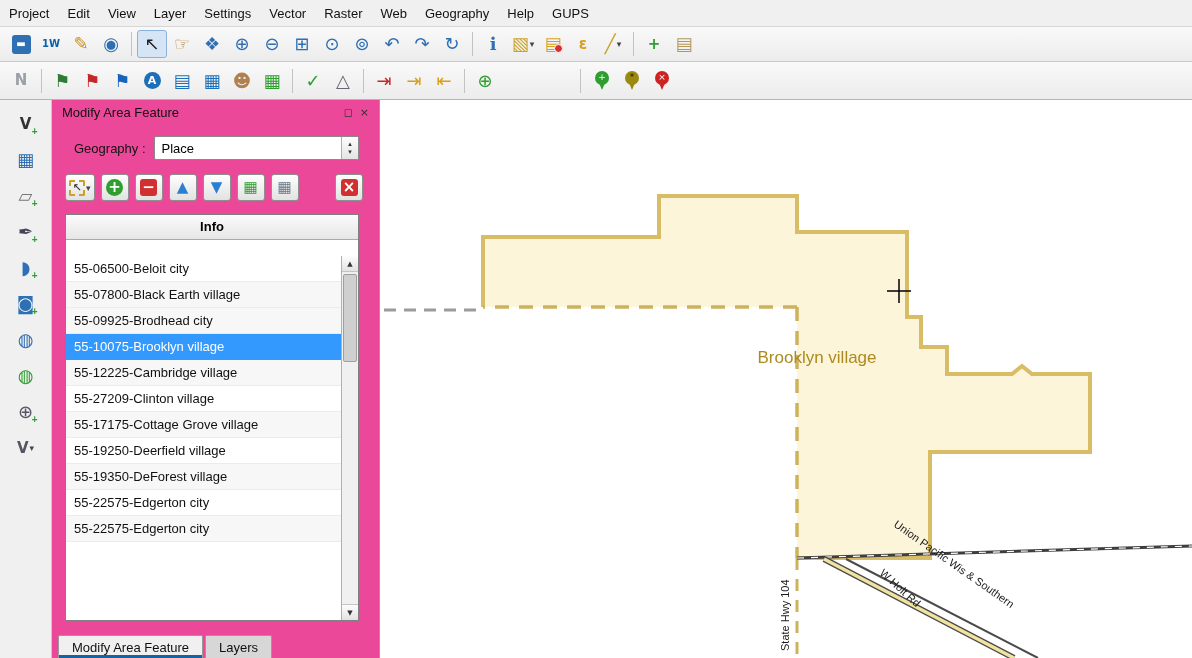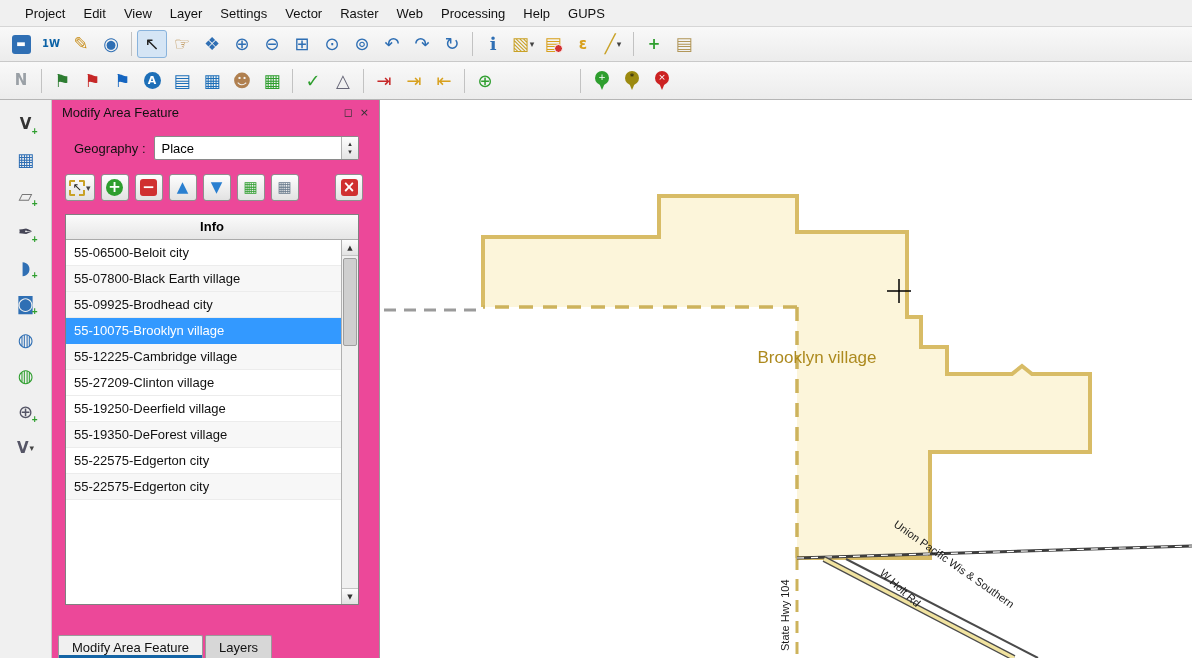--- a/index.html
+++ b/index.html
@@ -1,20 +1,20 @@
 <!DOCTYPE html>
 <html><head>
 <meta charset="utf-8">
 <style>
   * { box-sizing: border-box; margin: 0; padding: 0; }
   html,body { width:1192px; height:658px; overflow:hidden;
     font-family:"Liberation Sans","DejaVu Sans",sans-serif; background:#f0f0f0; }
 
   
-  #menubar { height:27px; display:flex; align-items:center; padding-left:16px;
+  #menubar { height:27px; display:flex; align-items:center; padding-left:0;
     background:#f0f0f0; border-bottom:1px solid #d6d6d6; }
   .menu-item { font-size:13px; color:#111; padding:4px 9px; cursor:default; }
 
   
   .toolbar { display:flex; align-items:center; padding:0 6px;
     background:linear-gradient(#f9f9f9,#ececec); border-bottom:1px solid #c9c9c9; }
   #toolbar1 { height:35px; }
   #toolbar2 { height:38px; border-bottom:1px solid #b5b5b5; }
   .tbtn { width:30px; height:28px; display:flex; align-items:center; justify-content:center;
     position:relative; border-radius:3px; border:1px solid transparent; flex:0 0 auto; }
@@ -64,21 +64,21 @@
   .abtn { min-width:28px; height:27px; border:1px solid #8f8f8f; border-radius:3px;
     background:linear-gradient(#fefefe,#e2e2e2); display:flex; align-items:center;
     justify-content:center; position:relative; padding:0 3px; }
   .abtn .glyph { font-family:"DejaVu Sans",sans-serif; font-size:15px; line-height:1; }
   .selbox .glyph { width:16px; height:16px; border:2px dashed #c9a227; border-radius:2px;
     display:flex; align-items:center; justify-content:center; font-size:11px; }
 
   .table { margin:13px 20px 0 13px; border:1px solid #808080; background:#fff; position:relative; }
   .thead { height:25px; line-height:24px; text-align:center; font-size:13px; font-weight:bold;
     background:linear-gradient(#fbfbfb,#e6e6e6); border-bottom:1px solid #aaa; }
-  .tbody-wrap { position:relative; height:364px; overflow:hidden; }
+  .tbody-wrap { position:relative; height:364px; overflow:hidden;margin-top:16px; }
   #rows { margin-right:17px; }
   .row { height:26px; line-height:25px; padding-left:8px; font-size:13px; color:#111;
     border-bottom:1px solid #ececec; white-space:nowrap; overflow:hidden; }
   .row.alt { background:#f7f7f7; }
   .row.selected { background:var(--sel,#3399ff); color:#fff; border-color:var(--sel,#3399ff); }
   .vscroll { position:absolute; top:0; right:0; bottom:0; width:17px;
     border-left:1px solid #b0b0b0; background:#f0f0f0; }
   .sbtn { position:absolute; left:0; right:0; height:16px; display:flex; align-items:center;
     justify-content:center; font-size:7px; color:#333; background:linear-gradient(#fdfdfd,#e2e2e2);
     font-family:"DejaVu Sans",sans-serif; border-bottom:1px solid #c4c4c4; }
@@ -118,21 +118,21 @@
 <div id="app">
   <div id="menubar">
       <span class="menu-item">Project</span>
       <span class="menu-item">Edit</span>
       <span class="menu-item">View</span>
       <span class="menu-item">Layer</span>
       <span class="menu-item">Settings</span>
       <span class="menu-item">Vector</span>
       <span class="menu-item">Raster</span>
       <span class="menu-item">Web</span>
-      <span class="menu-item">Processing</span>
+      <span class="menu-item">Geography</span>
       <span class="menu-item">Help</span>
       <span class="menu-item">GUPS</span>
     </div>
   <div id="toolbar1" class="toolbar">
       <span class="tbtn tile" style="--bg: #2f6fb4;">
         <span class="glyph" style="color: rgb(255, 255, 255);">▬</span>
       </span>
       <span class="tbtn txt">
         <span class="glyph" style="color: rgb(11, 98, 166);">1W</span>
       </span>
@@ -350,20 +350,21 @@
       <div class="table">
         <div class="thead">Info</div>
         <div class="tbody-wrap">
           <div id="rows">
               <div class="row">55-06500-Beloit city</div>
               <div class="row alt">55-07800-Black Earth village</div>
               <div class="row alt">55-09925-Brodhead city</div>
               <div class="row selected">55-10075-Brooklyn village</div>
               <div class="row alt">55-12225-Cambridge village</div>
               <div class="row">55-27209-Clinton village</div>
+              <div class="row alt">55-17175-Cottage Grove village</div>
               <div class="row">55-19250-Deerfield village</div>
               <div class="row alt">55-19350-DeForest village</div>
               <div class="row">55-22575-Edgerton city</div>
               <div class="row alt">55-22575-Edgerton city</div>
             </div>
           <div class="vscroll">
             <span class="sbtn">▲</span>
             <span class="sthumb"></span>
             <span class="sbtn down">▼</span>
           </div>

